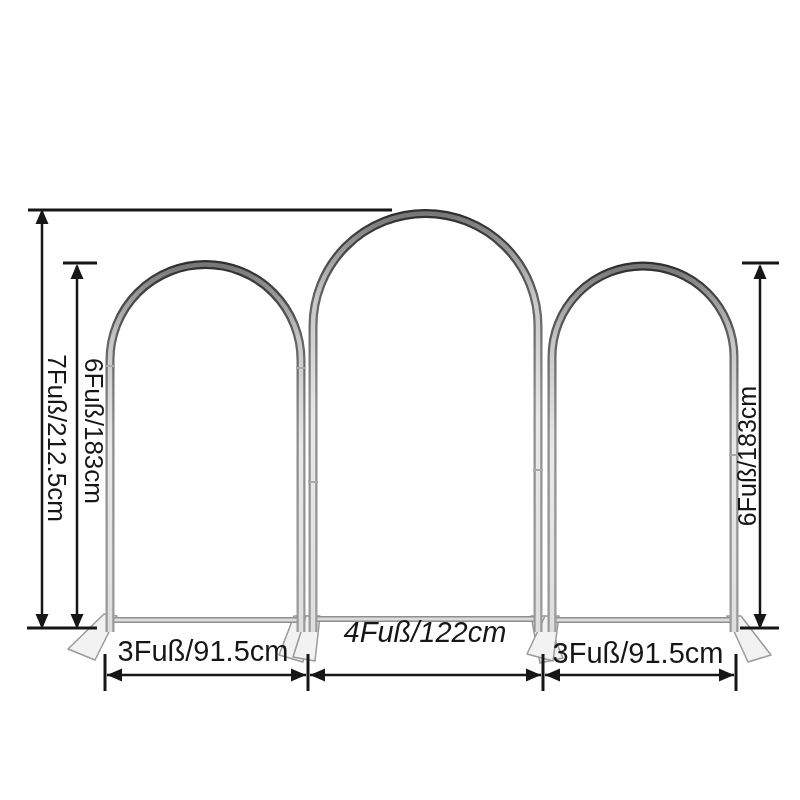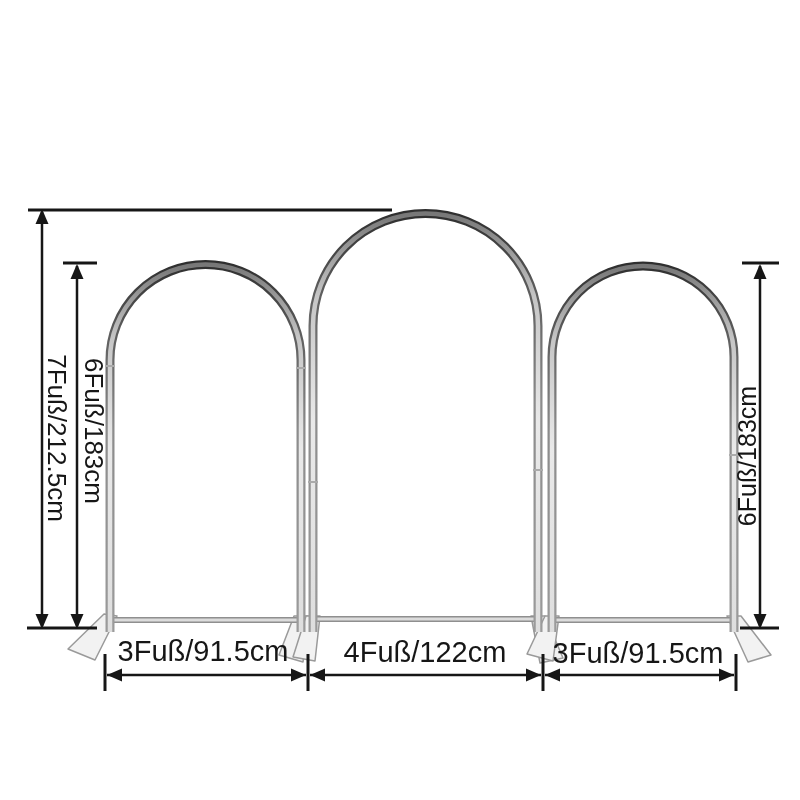--- a/index.html
+++ b/index.html
@@ -158,17 +158,17 @@
   </svg>
 
   <div class="dim-label vertical-cw" style="left:57px; top:438px;">7Fuß/212.5cm</div>
 
   <div class="dim-label vertical-cw" style="left:94px; top:431px;">6Fuß/183cm</div>
 
   <div class="dim-label vertical-ccw" style="left:747px; top:456px;">6Fuß/183cm</div>
 
   <div class="dim-label horizontal" style="left:203px; top:637px;">3Fuß/91.5cm</div>
 
-  <div class="dim-label horizontal" style="left:425px; top:638px;">4Fuß/122cm</div>
+  <div class="dim-label horizontal" style="left:425px; top:618px;font-style:italic;">4Fuß/122cm</div>
 
   <div class="dim-label horizontal" style="left:638px; top:639px;">3Fuß/91.5cm</div>
 
 </div>
 
 </body></html>

